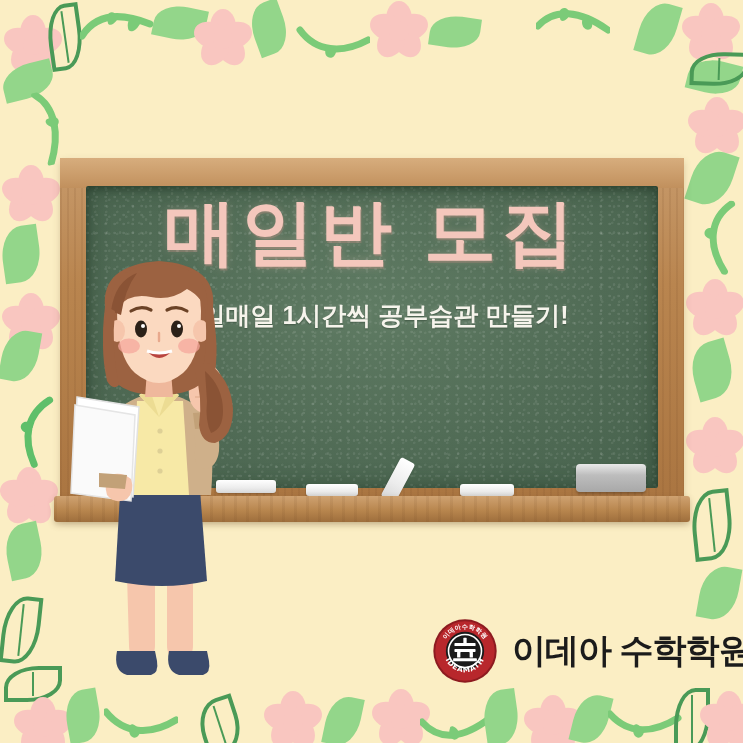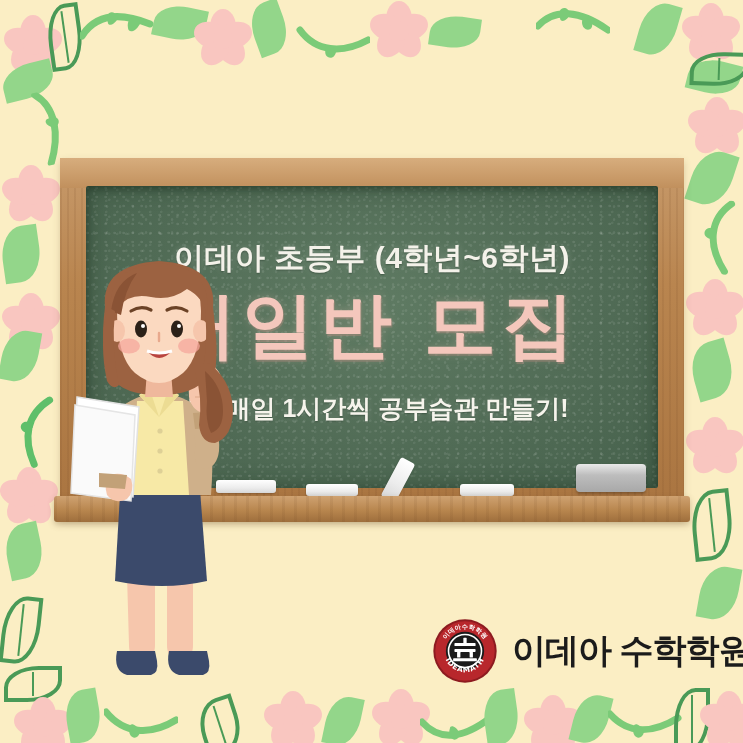--- a/index.html
+++ b/index.html
@@ -323,21 +323,20 @@
       <span style="transform:translate(-50%,-100%) rotate(288deg)"></span>
       <i></i>
     </div>
   </div>
 
   <div class="board-wrap">
     <div class="board-frame"></div>
     <div class="board-inner"></div>
 
     <div class="board-text">
-      <div class="headline-sub">이데아 초등부 (4학년~6학년)</div>
       <div class="headline-main">매일반 모집</div>
       <div class="headline-note">매일매일 1시간씩 공부습관 만들기!</div>
     </div>
 
     <div class="chalk" style="left:156px;top:322px;width:60px;height:13px;"></div>
     <div class="chalk" style="left:246px;top:326px;width:52px;height:12px;"></div>
     <div class="chalk" style="left:330px;top:300px;width:16px;height:44px;transform:rotate(28deg);"></div>
     <div class="chalk" style="left:400px;top:326px;width:54px;height:12px;"></div>
     <div class="eraser" style="left:516px;top:306px;"></div>
 

